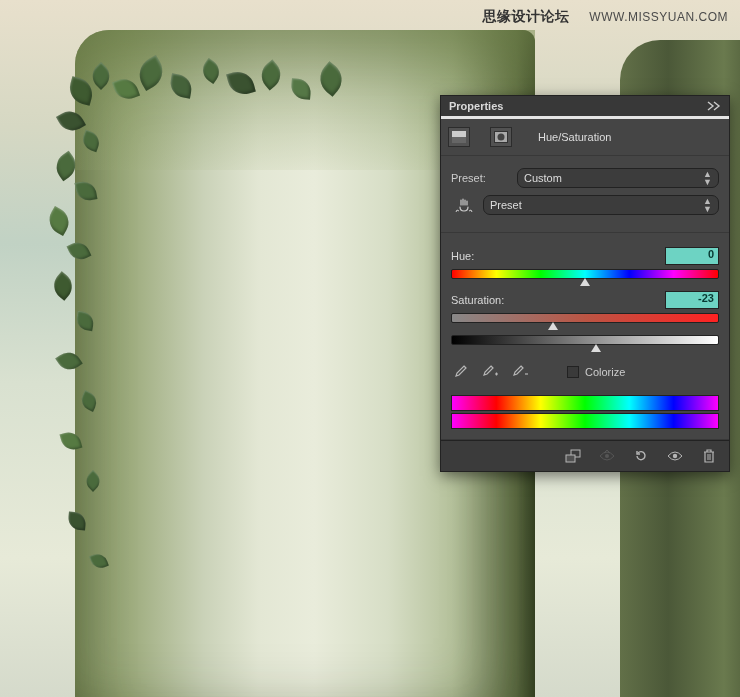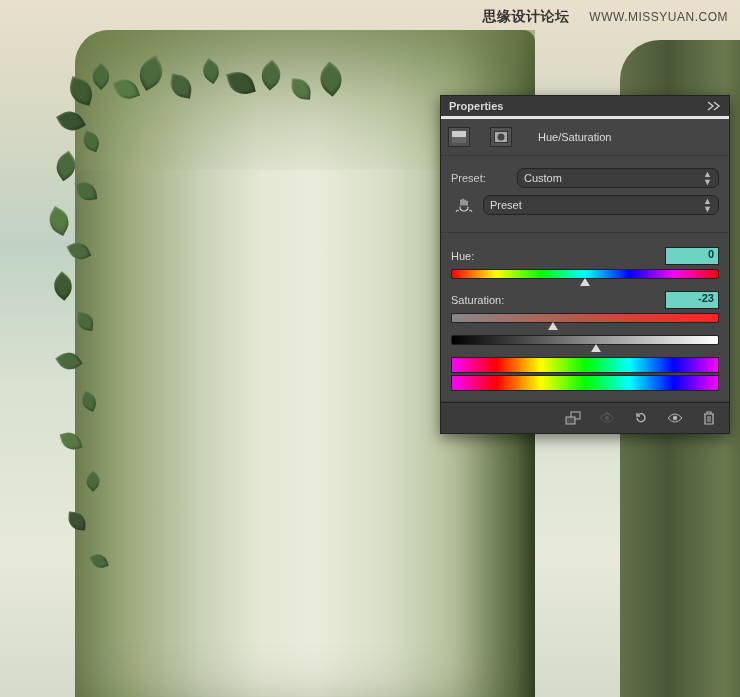--- a/index.html
+++ b/index.html
@@ -202,20 +202,44 @@
         <div class="thumb" style="left:38%;"></div>
       </div>
     </div>
 
     <div class="slider-block">
       <div class="track lig">
         <div class="thumb" style="left:54%;"></div>
       </div>
     </div>
 
+    <div class="eyedrop-row">
+      <div class="eyedrop">
+        <svg width="14" height="14" viewBox="0 0 14 14">
+            <path d="M11 1 l2 2 l-7 7 l-3 1 l1 -3 z" fill="none" stroke="#ccc" stroke-width="1.2"></path>
+          </svg>
+      </div>
+      <div class="eyedrop">
+        <svg width="16" height="14" viewBox="0 0 16 14">
+            <path d="M9 1 l2 2 l-6 6 l-3 1 l1 -3 z" fill="none" stroke="#ccc" stroke-width="1.2"></path>
+            <path d="M13 9 h3 M14.5 7.5 v3" stroke="#ccc" stroke-width="1.2"></path>
+          </svg>
+      </div>
+      <div class="eyedrop">
+        <svg width="16" height="14" viewBox="0 0 16 14">
+            <path d="M9 1 l2 2 l-6 6 l-3 1 l1 -3 z" fill="none" stroke="#ccc" stroke-width="1.2"></path>
+            <path d="M13 9 h3" stroke="#ccc" stroke-width="1.2"></path>
+          </svg>
+      </div>
+      <span style="width:14px"></span>
+      <label style="display:flex;align-items:center;color:#ccc;">
+        <span class="chk"></span>
+        <span>Colorize</span>
+      </label>
+    </div>
 
     <div class="spectrum"></div>
     <div class="spectrum" style="margin-top:2px;"></div>
   </div>
 
   <div class="footer">
     <div class="fbtn">
       <svg width="16" height="14" viewBox="0 0 16 14">
           <rect x="6" y="1" width="9" height="7" fill="none" stroke="#ccc"></rect>
           <rect x="1" y="6" width="9" height="7" fill="#555" stroke="#ccc"></rect>

